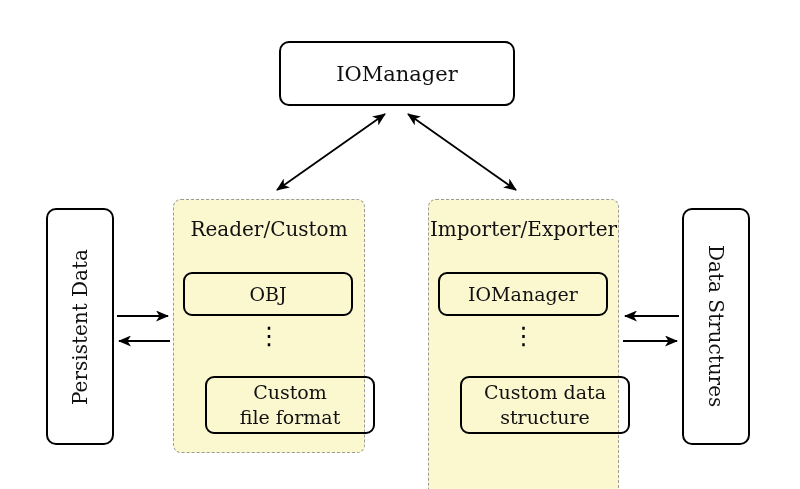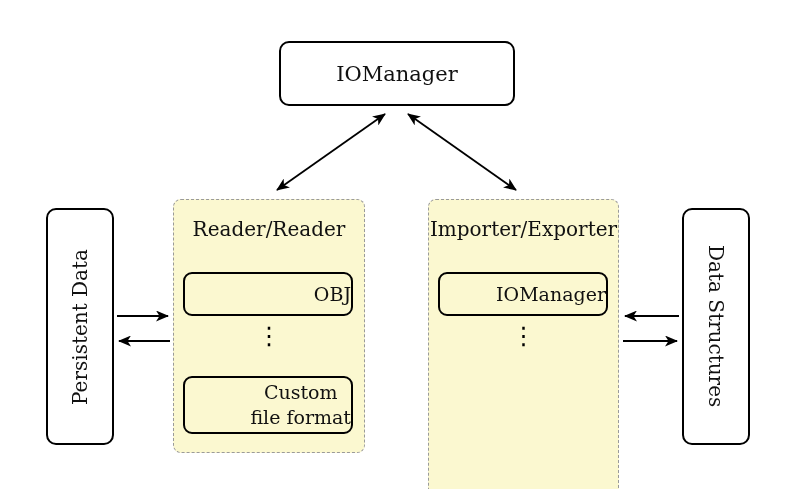--- a/index.html
+++ b/index.html
@@ -52,29 +52,29 @@
   }
   .inner-box {
     position: absolute;
     left: 9px;
     width: 170px;
     border: 2.5px solid #000000;
     border-radius: 9px;
     background: transparent;
     display: flex;
     align-items: center;
-    justify-content: flex-end;
+    justify-content: center;
     box-sizing: border-box;
     font-size: 19px;
     text-align: center;
     line-height: 1.3;
     white-space: pre-line;
   }
   .inner-top { top: 72px; height: 44px; }
-  .inner-bottom { top: 176px; height: 58px; }
+  .inner-bottom { top: 176px; height: 58px; margin-left: 22px; }
   .dots {
     position: absolute;
     left: 0; right: 0;
     top: 124px;
     text-align: center;
     font-size: 24px;
     line-height: 1;
     color: #000000;
   }
   
@@ -126,37 +126,41 @@
     <line x1="170" y1="341" x2="119" y2="341" marker-end="url(#ah)"></line>
     <line x1="679" y1="316" x2="625" y2="316" marker-end="url(#ah)"></line>
     <line x1="623" y1="341" x2="677" y2="341" marker-end="url(#ah)"></line>
   </svg>
 
   <div class="node" id="iomanager">
     <span>IOManager</span>
   </div>
 
   <div class="group" id="group-reader">
-    <div class="group-title">Reader/Reader</div>
+    <div class="group-title">Reader/Custom</div>
     <div class="inner-box inner-top">
       <span>OBJ</span>
     </div>
     <div class="dots">⋮</div>
     <div class="inner-box inner-bottom">
       <span>Custom
 file format</span>
     </div>
   </div>
 
   <div class="group" id="group-importer">
     <div class="group-title">Importer/Exporter</div>
     <div class="inner-box inner-top">
       <span>IOManager</span>
     </div>
     <div class="dots">⋮</div>
+    <div class="inner-box inner-bottom">
+      <span>Custom data
+structure</span>
+    </div>
   </div>
 
   <div class="side-node" id="persistent">
     <span class="vtext up">Persistent Data</span>
   </div>
 
   <div class="side-node" id="datastruct">
     <span class="vtext">Data Structures</span>
   </div>
 

